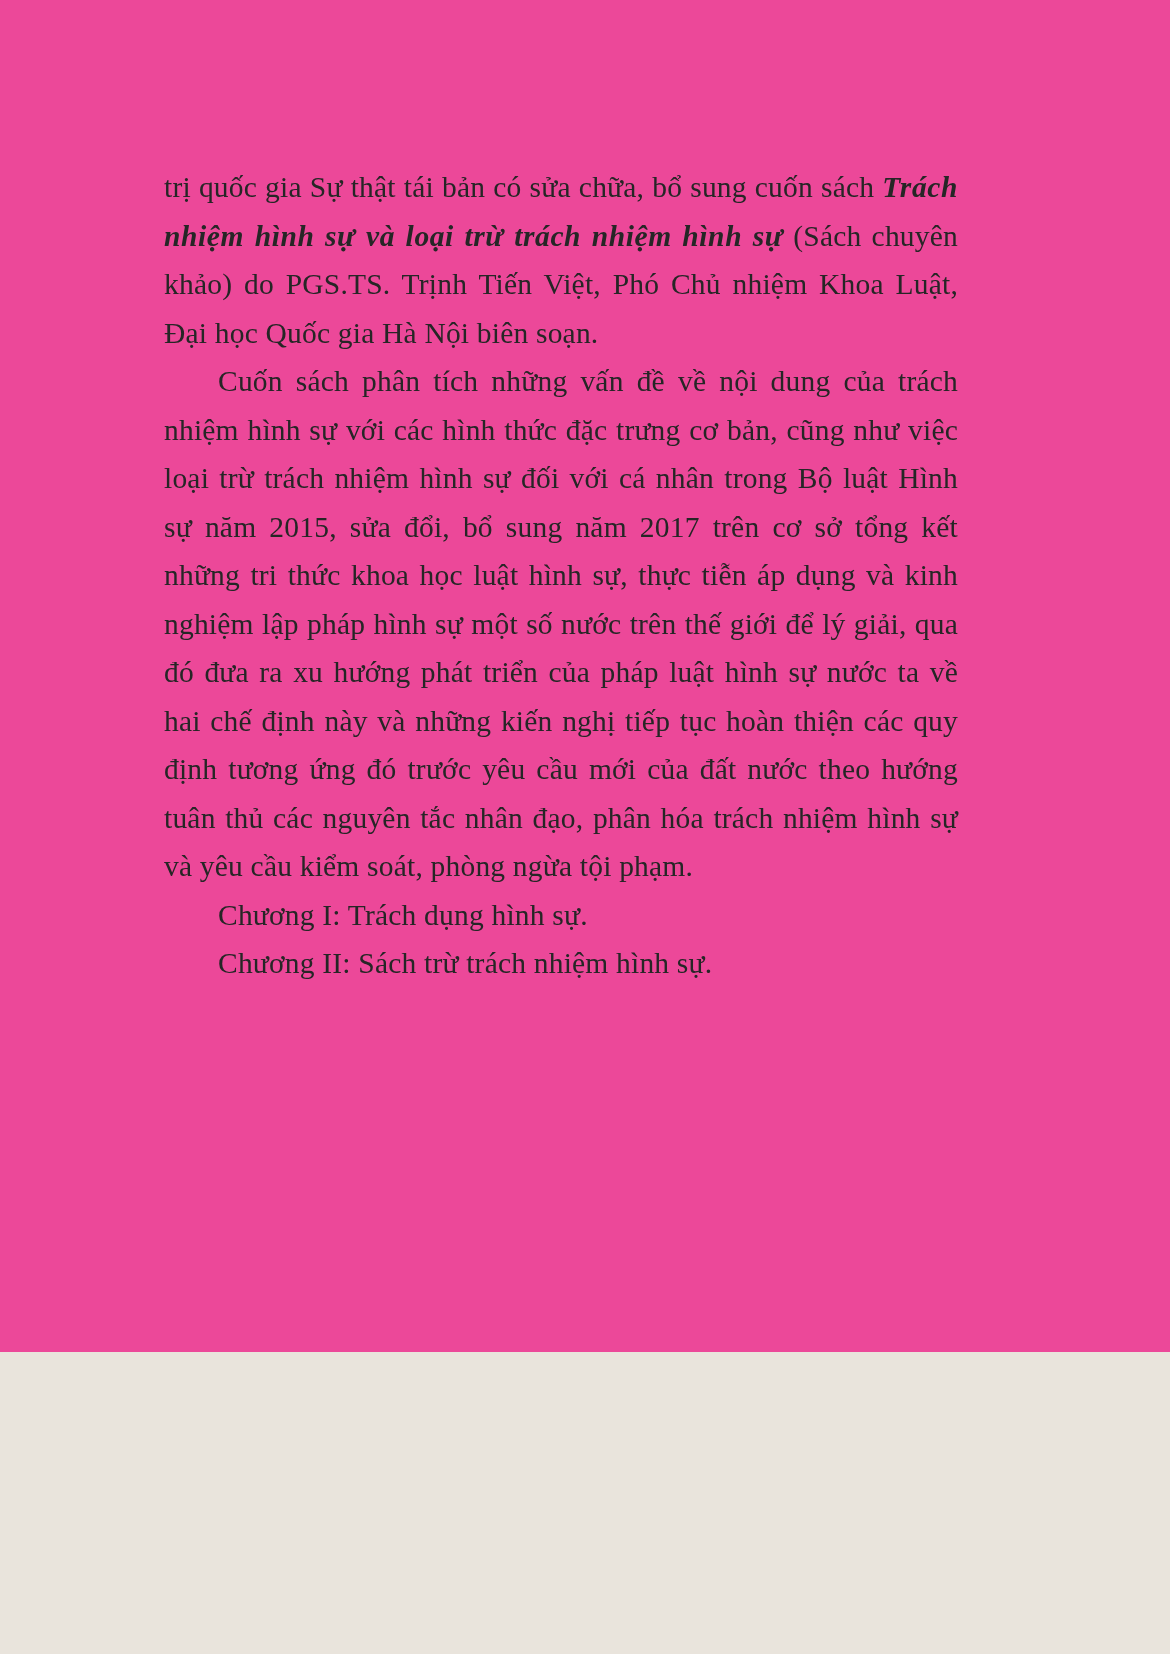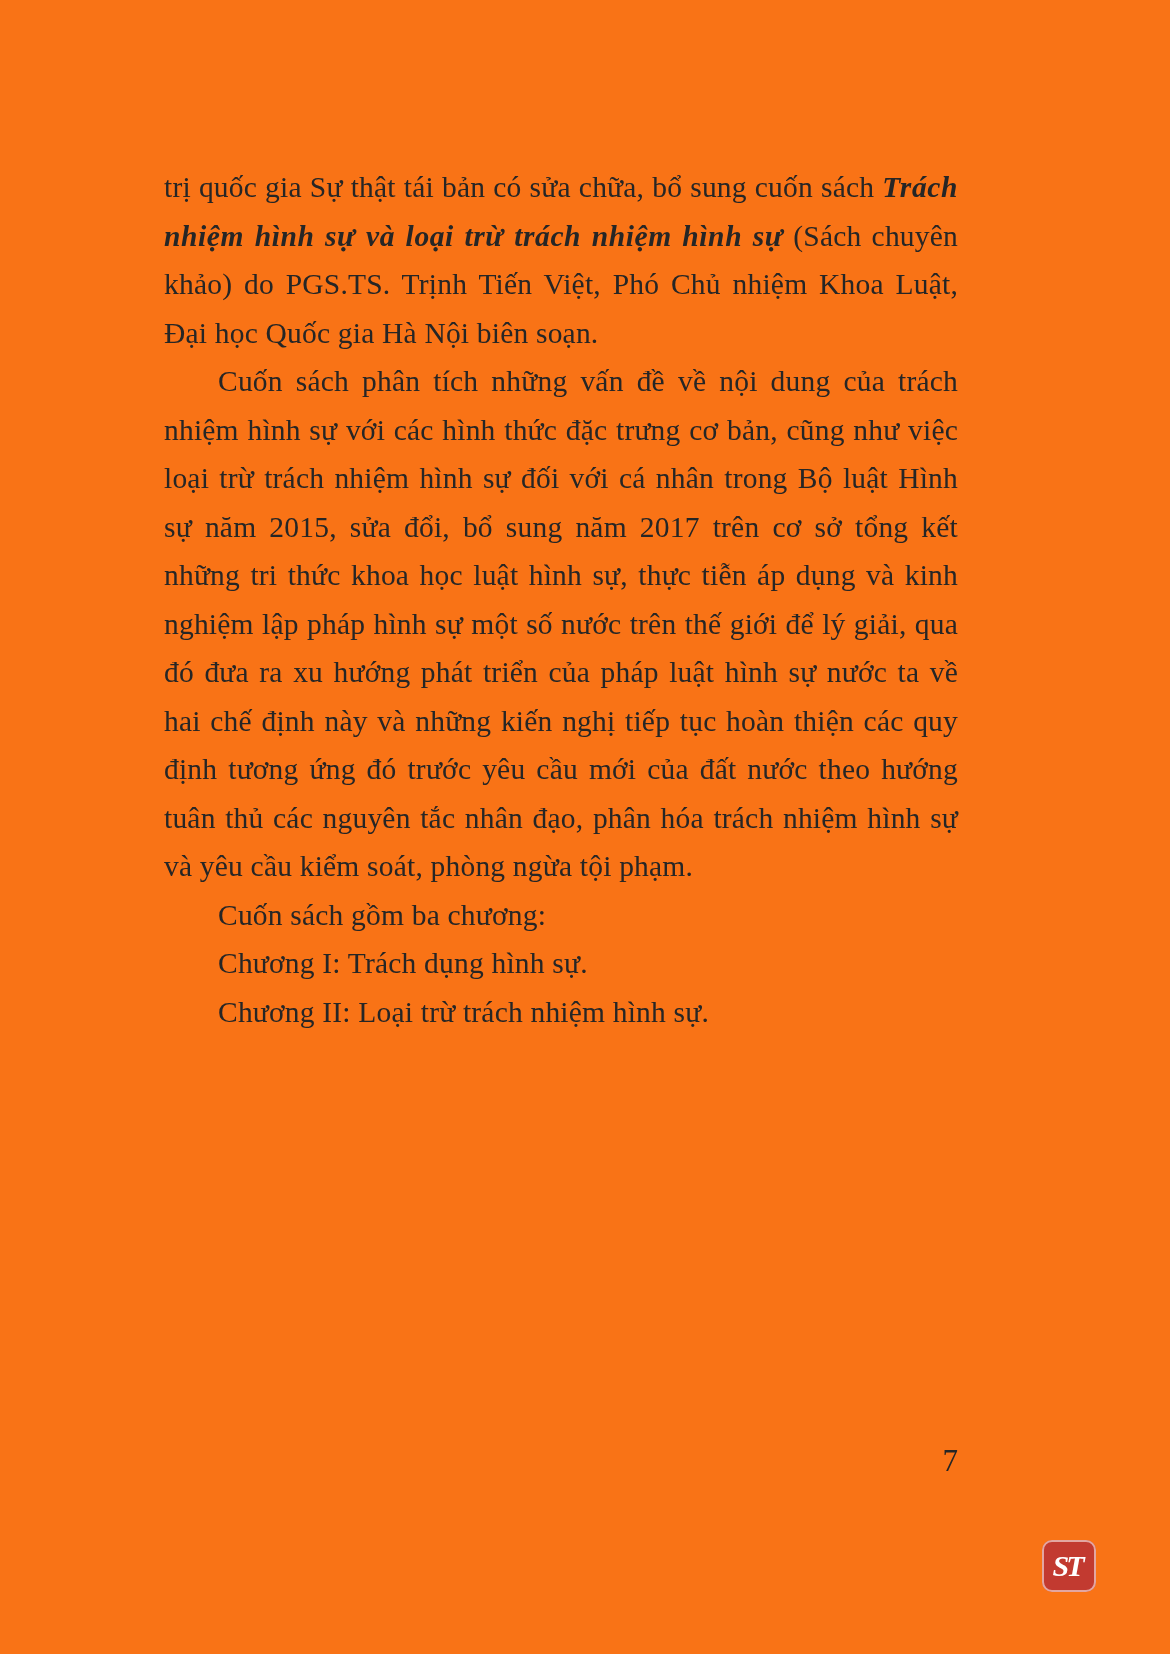--- a/index.html
+++ b/index.html
@@ -1,23 +1,23 @@
 <!DOCTYPE html>
 <html lang="vi"><head>
 <meta charset="utf-8">
 <title>Book page 7</title>
 <style>
   * { margin: 0; padding: 0; box-sizing: border-box; }
   html, body { background: #e9e4dc; }
   .page {
     position: relative;
     width: 1170px;
-    height: 1654px;
+    height: 1352px;
     margin: 0 auto;
-    background: #f97316;
+    background: #ec4899;
     font-family: "Liberation Serif", "DejaVu Serif", serif;
     color: #262626;
     overflow: hidden;
   }
   .text-block {
     position: absolute;
     left: 164px;
     top: 163px;
     width: 794px;
     font-size: 29.5px;
@@ -68,25 +68,24 @@
 <body>
 
 <div class="page">
 
   <div class="text-block">
 
     <p class="para no-indent"><span>trị quốc gia Sự thật tái bản có sửa chữa, bổ sung cuốn sách </span><span class="book-title">Trách nhiệm hình sự và loại trừ trách nhiệm hình sự</span><span> (Sách chuyên khảo) do PGS.TS. Trịnh Tiến Việt, Phó Chủ nhiệm Khoa Luật, Đại học Quốc gia Hà Nội biên soạn.</span></p>
 
     <p class="para">Cuốn sách phân tích những vấn đề về nội dung của trách nhiệm hình sự với các hình thức đặc trưng cơ bản, cũng như việc loại trừ trách nhiệm hình sự đối với cá nhân trong Bộ luật Hình sự năm 2015, sửa đổi, bổ sung năm 2017 trên cơ sở tổng kết những tri thức khoa học luật hình sự, thực tiễn áp dụng và kinh nghiệm lập pháp hình sự một số nước trên thế giới để lý giải, qua đó đưa ra xu hướng phát triển của pháp luật hình sự nước ta về hai chế định này và những kiến nghị tiếp tục hoàn thiện các quy định tương ứng đó trước yêu cầu mới của đất nước theo hướng tuân thủ các nguyên tắc nhân đạo, phân hóa trách nhiệm hình sự và yêu cầu kiểm soát, phòng ngừa tội phạm.</p>
 
-    <p class="para">Cuốn sách gồm ba chương:</p>
 
     <p class="para">Chương I: Trách dụng hình sự.</p>
 
-    <p class="para">Chương II: Loại trừ trách nhiệm hình sự.</p>
+    <p class="para">Chương II: Sách trừ trách nhiệm hình sự.</p>
 
 
 
   </div>
 
   <div class="page-number">7</div>
 
   <div class="publisher-logo">
     <span>ST</span>
   </div>

